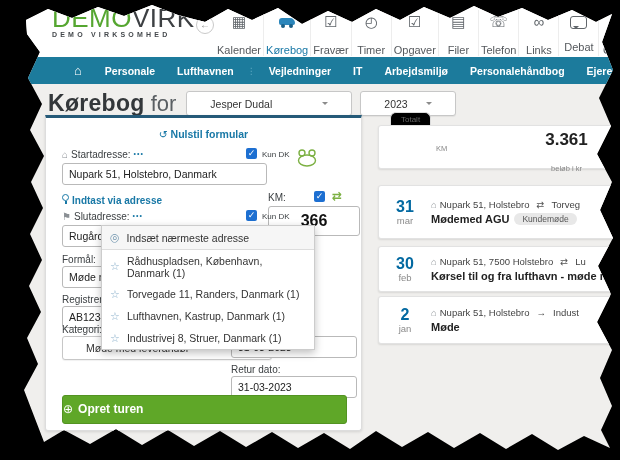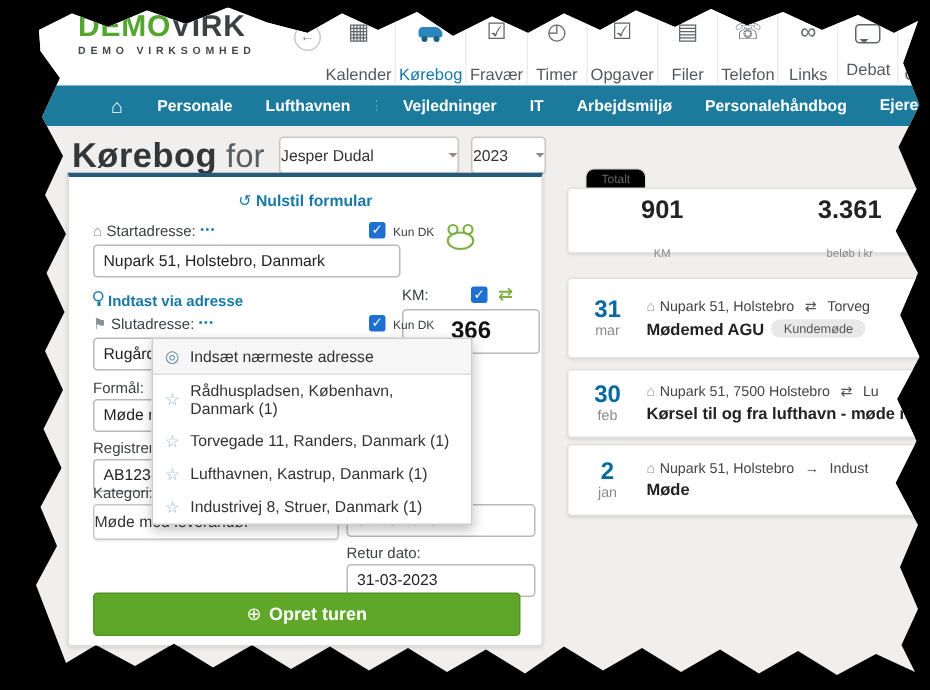--- a/index.html
+++ b/index.html
@@ -2,21 +2,21 @@
 <html><head>
 <meta charset="utf-8">
 <style>
   html,body{margin:0;padding:0;width:620px;height:460px;background:#000;overflow:hidden;
     font-family:"Liberation Sans","DejaVu Sans",sans-serif;}
   #page{position:absolute;left:0;top:0;width:620px;height:460px;background:#f0efed;
     clip-path:polygon(26px 20px,48px 9px,72px 18px,98px 7px,124px 16px,152px 5px,178px 15px,205px 22px,228px 9px,252px 20px,278px 8px,302px 24px,328px 11px,352px 22px,376px 9px,400px 20px,424px 7px,450px 18px,474px 6px,498px 17px,522px 8px,548px 20px,572px 10px,596px 22px,612px 14px,602px 42px,613px 70px,599px 98px,611px 126px,597px 154px,612px 182px,600px 210px,613px 238px,598px 266px,611px 294px,597px 322px,612px 350px,600px 378px,612px 406px,601px 430px,610px 448px,584px 436px,558px 450px,532px 434px,506px 449px,480px 433px,454px 448px,428px 432px,402px 447px,376px 431px,350px 449px,324px 433px,298px 448px,272px 432px,246px 447px,220px 431px,194px 446px,168px 430px,142px 445px,116px 429px,90px 444px,64px 430px,44px 442px,34px 416px,24px 390px,38px 364px,27px 338px,41px 312px,29px 286px,42px 260px,30px 234px,43px 208px,31px 182px,44px 156px,30px 130px,42px 104px,28px 78px,40px 52px,27px 34px);}
   
   .header{position:absolute;left:0;top:0;width:620px;height:57px;background:#fff;}
   .logo{position:absolute;left:52px;top:6px;}
-  .logo-line{font-weight:bold;font-size:20px;letter-spacing:.5px;line-height:24px;}
+  .logo-line{font-weight:normal;font-size:26px;letter-spacing:.5px;line-height:24px;}
   .logo-green{color:#55a630;} .logo-dark{color:#3d4043;}
   .logo-sub{font-size:7px;letter-spacing:3.2px;color:#44484c;margin-top:1px;font-weight:bold;}
   .collapse-btn{position:absolute;left:196px;top:16px;width:16px;height:16px;border:1px solid #c9c9c9;
     border-radius:50%;color:#8a8a8a;font-size:10px;line-height:15px;text-align:center;background:#fff;}
   .toolbar{position:absolute;left:215px;top:10px;display:flex;}
   .tb-item{min-width:35px;padding:0 2px;text-align:center;border-right:1px solid #ededed;color:#55595d;}
   .tb-item:last-child{border-right:none;}
   .tb-icon{display:block;height:22px;font-size:15px;line-height:24px;color:#61666b;}
   .tb-label{display:block;font-size:11px;margin-top:12px;white-space:nowrap;}
   .tb-item.active .tb-label,.tb-item.active .tb-icon{color:#1878a6;}
@@ -31,21 +31,21 @@
   .nav-home{margin-left:62px;font-size:13px;padding:0 12px;}
   .nav-item{font-size:10.5px;font-weight:bold;padding:0 11px;white-space:nowrap;}
   .nav-sep{color:#5aa7c0;font-size:9px;padding:0 2px;}
   .lock-icon{display:inline-block;position:relative;width:6px;height:5px;background:#7fc2da;border-radius:1px;margin-left:2px;vertical-align:super;}
   .lock-icon::before{content:"";position:absolute;left:1px;top:-3px;width:2px;height:3px;border:1px solid #7fc2da;border-bottom:none;border-radius:3px 3px 0 0;}
   
   .title-row{position:absolute;left:48px;top:90px;display:flex;align-items:center;}
   .page-title{font-size:23px;font-weight:bold;color:#33373a;letter-spacing:.3px;}
   .title-suffix{font-size:22px;color:#5a5f63;margin:0 10px 0 6px;}
   .fake-select{display:flex;align-items:center;justify-content:space-between;background:#fff;border:1px solid #c7c7c7;
-    border-radius:3px;height:23px;font-size:10.5px;color:#333;padding:0 0;box-shadow:0 1px 1px rgba(0,0,0,.06);}
+    border-radius:3px;height:23px;font-size:10.5px;color:#333;padding:0 23px;box-shadow:0 1px 1px rgba(0,0,0,.06);}
   .sel-person{width:118px;margin-right:8px;}
   .sel-year{width:48px;}
   .chev{width:0;height:0;border:3.5px solid transparent;border-top-color:#8b8b8b;margin-top:3px;margin-left:6px;}
   
   .form-card{position:absolute;left:45px;top:115px;width:315px;height:312px;background:#fff;
     border:1px solid #ddd;border-top:3px solid #255a78;border-radius:0 0 3px 3px;box-shadow:0 1px 3px rgba(0,0,0,.12);}
   .reset-link{position:absolute;left:0;top:10px;width:100%;text-align:center;color:#1878a6;font-size:10.5px;font-weight:bold;}
   .reset-icon{font-weight:normal;margin-right:3px;}
   .fld-label{position:absolute;font-size:10px;color:#3c4043;white-space:nowrap;}
   .lbl-icon{color:#8a8f94;margin-right:3px;font-size:10px;}
@@ -59,21 +59,21 @@
   .pin-icon{display:inline-block;position:relative;width:7px;height:10px;margin-right:3px;}
   .pin-icon::before{content:"";position:absolute;left:0;top:0;width:5px;height:5px;border:1.5px solid #1878a6;border-radius:50%;}
   .pin-icon::after{content:"";position:absolute;left:3px;top:7px;width:1.5px;height:3px;background:#1878a6;}
   .frog{position:absolute;left:250px;top:30px;}
   .km-label{position:absolute;left:222px;top:74px;font-size:10px;color:#3c4043;}
   .km-check{position:absolute;left:268px;top:73px;}
   .swap-green{position:absolute;left:286px;top:71px;color:#7cb043;font-size:12px;font-weight:bold;}
   .km-box{position:absolute;left:222px;top:88px;width:90px;height:28px;border:1px solid #b9b9b9;border-radius:3px;
     background:#fff;font-size:16px;font-weight:bold;color:#111;text-align:center;line-height:28px;}
   .submit-btn{position:absolute;left:16px;top:277px;width:283px;height:27px;background:#5fa728;border:1px solid #539322;
-    border-radius:3px;color:#fff;font-size:12px;font-weight:bold;text-align:center;line-height:27px;}
+    border-radius:3px;color:#fff;font-size:12px;font-weight:bold;text-align:left;line-height:27px;}
   .plus-icon{font-weight:normal;margin-right:5px;font-size:12px;}
   
   .dropdown{position:absolute;left:55px;top:107px;width:212px;background:#fff;border:1px solid #ccc;
     box-shadow:0 3px 8px rgba(0,0,0,.25);z-index:5;font-size:10.5px;color:#333;}
   .dd-head{display:flex;align-items:center;padding:5px 8px;background:#f6f6f6;border-bottom:1px solid #ddd;}
   .dd-item{display:flex;align-items:center;padding:4.5px 8px;}
   .dd-icon{color:#6d93ad;margin-right:7px;font-size:11px;}
   .star{color:#8fb3cd;margin-right:7px;font-size:11px;}
   
   .summary-tab{position:absolute;left:390px;top:112px;background:#000000;border:1px solid #ddd;border-bottom:none;
@@ -257,21 +257,20 @@
       <div class="dd-item">
         <span class="star">☆</span>
           <span>Industrivej 8, Struer, Danmark (1)</span>
       </div>
     </div>
   </div>
 
   <div class="summary-tab">Totalt</div>
   <div class="summary-card">
     <div class="stat">
-      <div class="stat-num">901</div>
       <div class="stat-unit">KM</div>
     </div>
     <div class="stat">
       <div class="stat-num">3.361</div>
       <div class="stat-unit">beløb i kr</div>
     </div>
   </div>
 
   <div class="trip-card" style="top:185px;height:52px;">
     <div class="trip-date">

